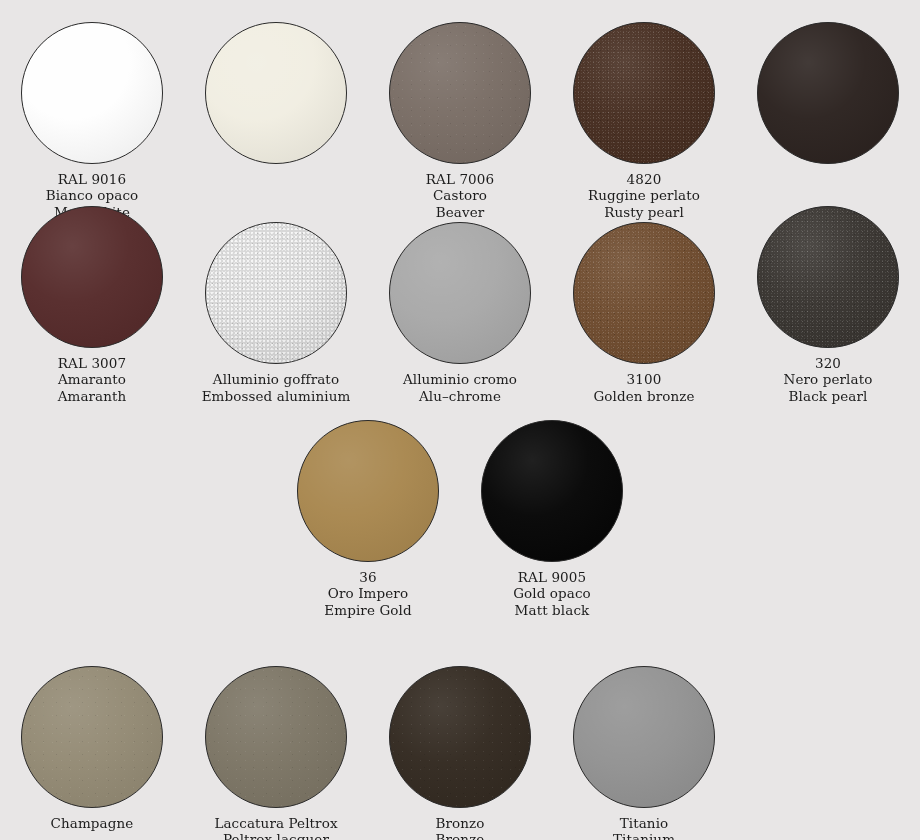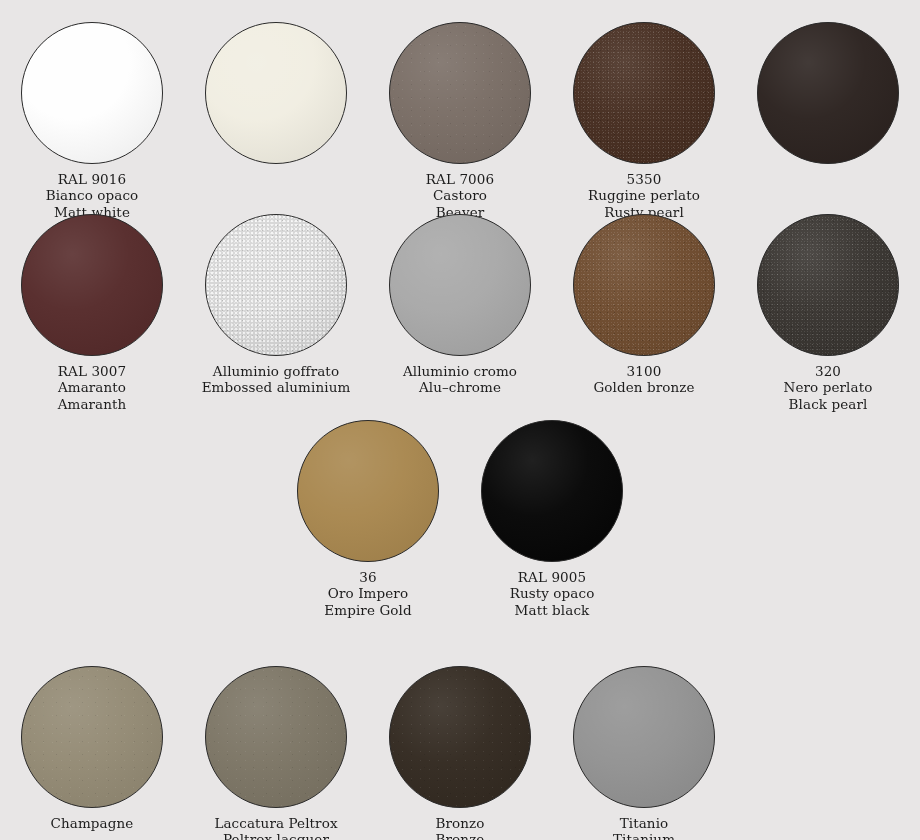--- a/index.html
+++ b/index.html
@@ -152,32 +152,32 @@
           <span class="lbl">RAL 7006</span>
           <span class="lbl">Castoro</span>
           <span class="lbl">Beaver</span>
         </div>
       </div>
       <div class="swatch-cell">
         <div class="chip-wrap">
           <div class="chip tex-pearl" title="Ruggine perlato" style="background-color: rgb(71, 46, 33);"></div>
         </div>
         <div class="chip-labels">
-          <span class="lbl">5350</span>
+          <span class="lbl">4820</span>
           <span class="lbl">Ruggine perlato</span>
           <span class="lbl">Rusty pearl</span>
         </div>
       </div>
       <div class="swatch-cell">
         <div class="chip-wrap">
           <div class="chip " title="Testa di moro opaco" style="background-color: rgb(45, 36, 33);"></div>
         </div>
       </div>
     </div>
-    <div class="swatch-row" style="top: 214px;">
+    <div class="swatch-row" style="top: 206px; align-items: flex-end;">
       <div class="swatch-cell">
         <div class="chip-wrap">
           <div class="chip " title="Amaranto" style="background-color: rgb(87, 44, 44);"></div>
         </div>
         <div class="chip-labels">
           <span class="lbl">RAL 3007</span>
           <span class="lbl">Amaranto</span>
           <span class="lbl">Amaranth</span>
         </div>
       </div>
@@ -229,21 +229,21 @@
           <span class="lbl">Oro Impero</span>
           <span class="lbl">Empire Gold</span>
         </div>
       </div>
       <div class="swatch-cell">
         <div class="chip-wrap">
           <div class="chip " title="Nero opaco" style="background-color: rgb(7, 7, 7);"></div>
         </div>
         <div class="chip-labels">
           <span class="lbl">RAL 9005</span>
-          <span class="lbl">Rusty opaco</span>
+          <span class="lbl">Gold opaco</span>
           <span class="lbl">Matt black</span>
         </div>
       </div>
     </div>
     <div class="swatch-row" style="top: 666px;">
       <div class="swatch-cell">
         <div class="chip-wrap">
           <div class="chip tex-soft" title="Champagne" style="background-color: rgb(148, 139, 117);"></div>
         </div>
         <div class="chip-labels">

